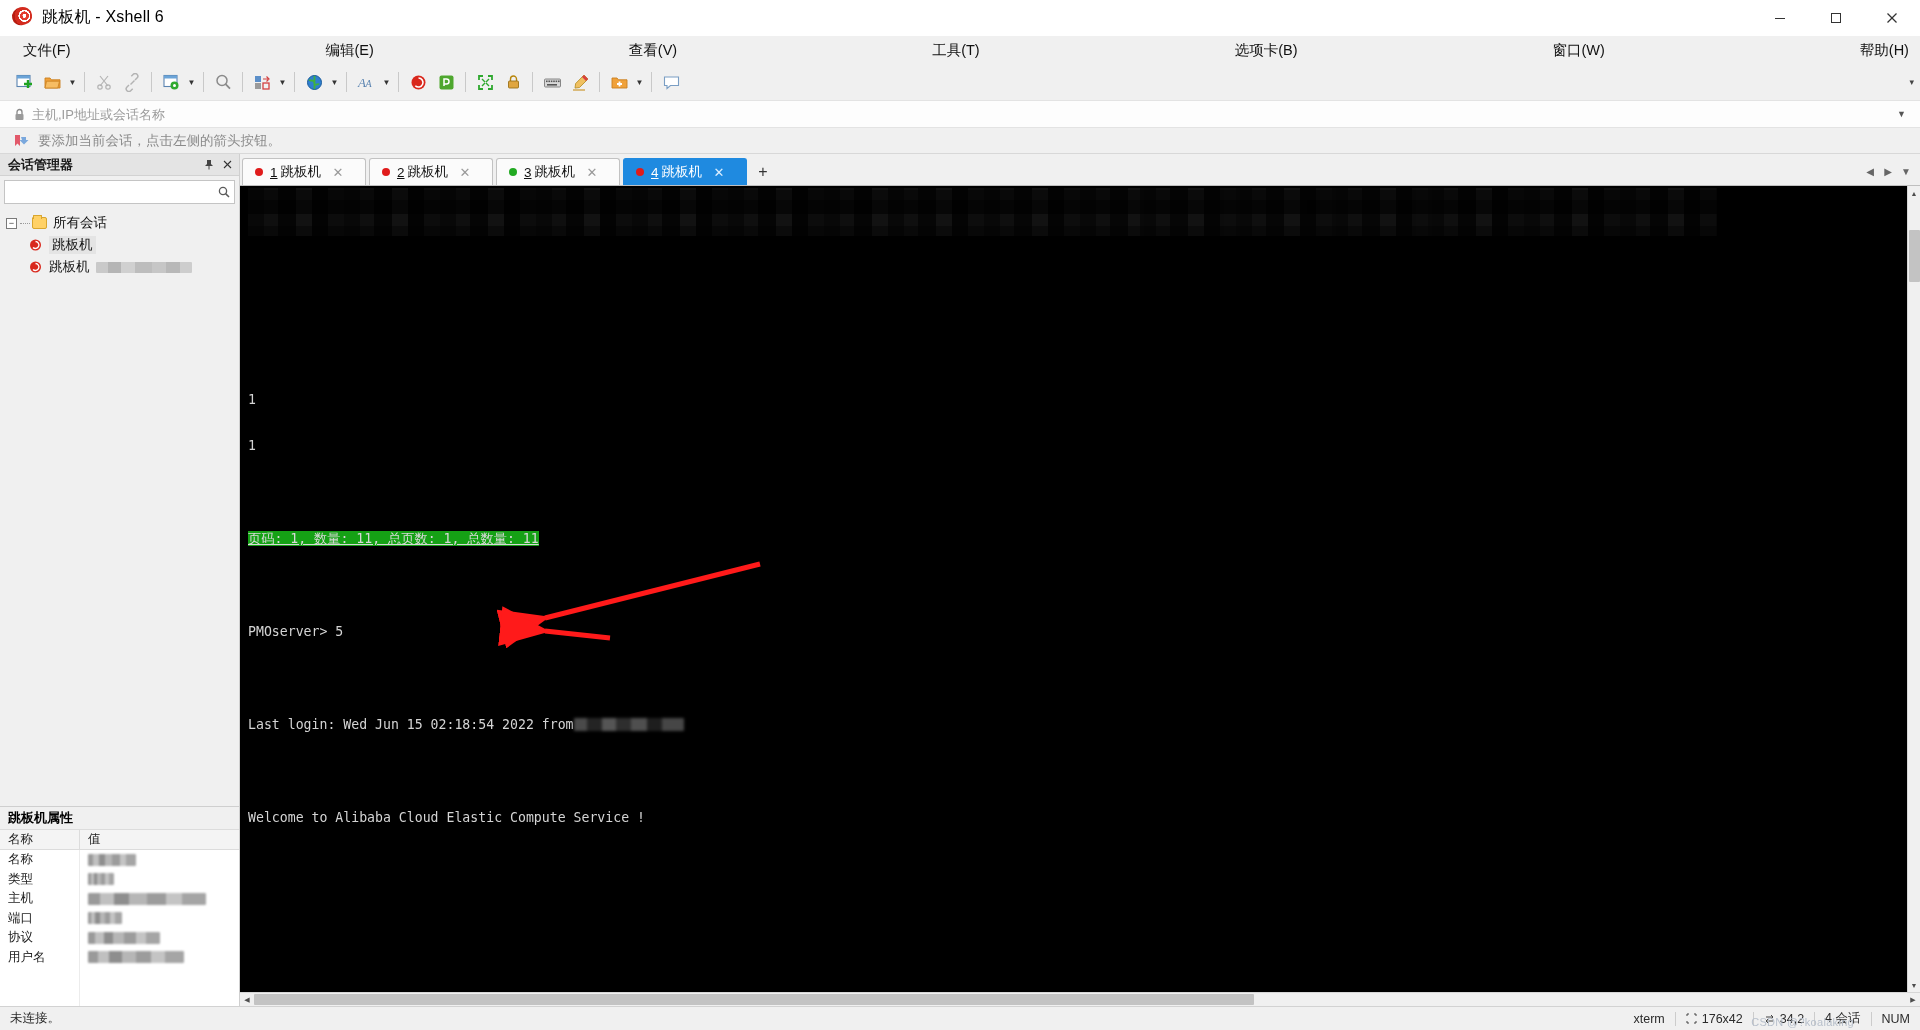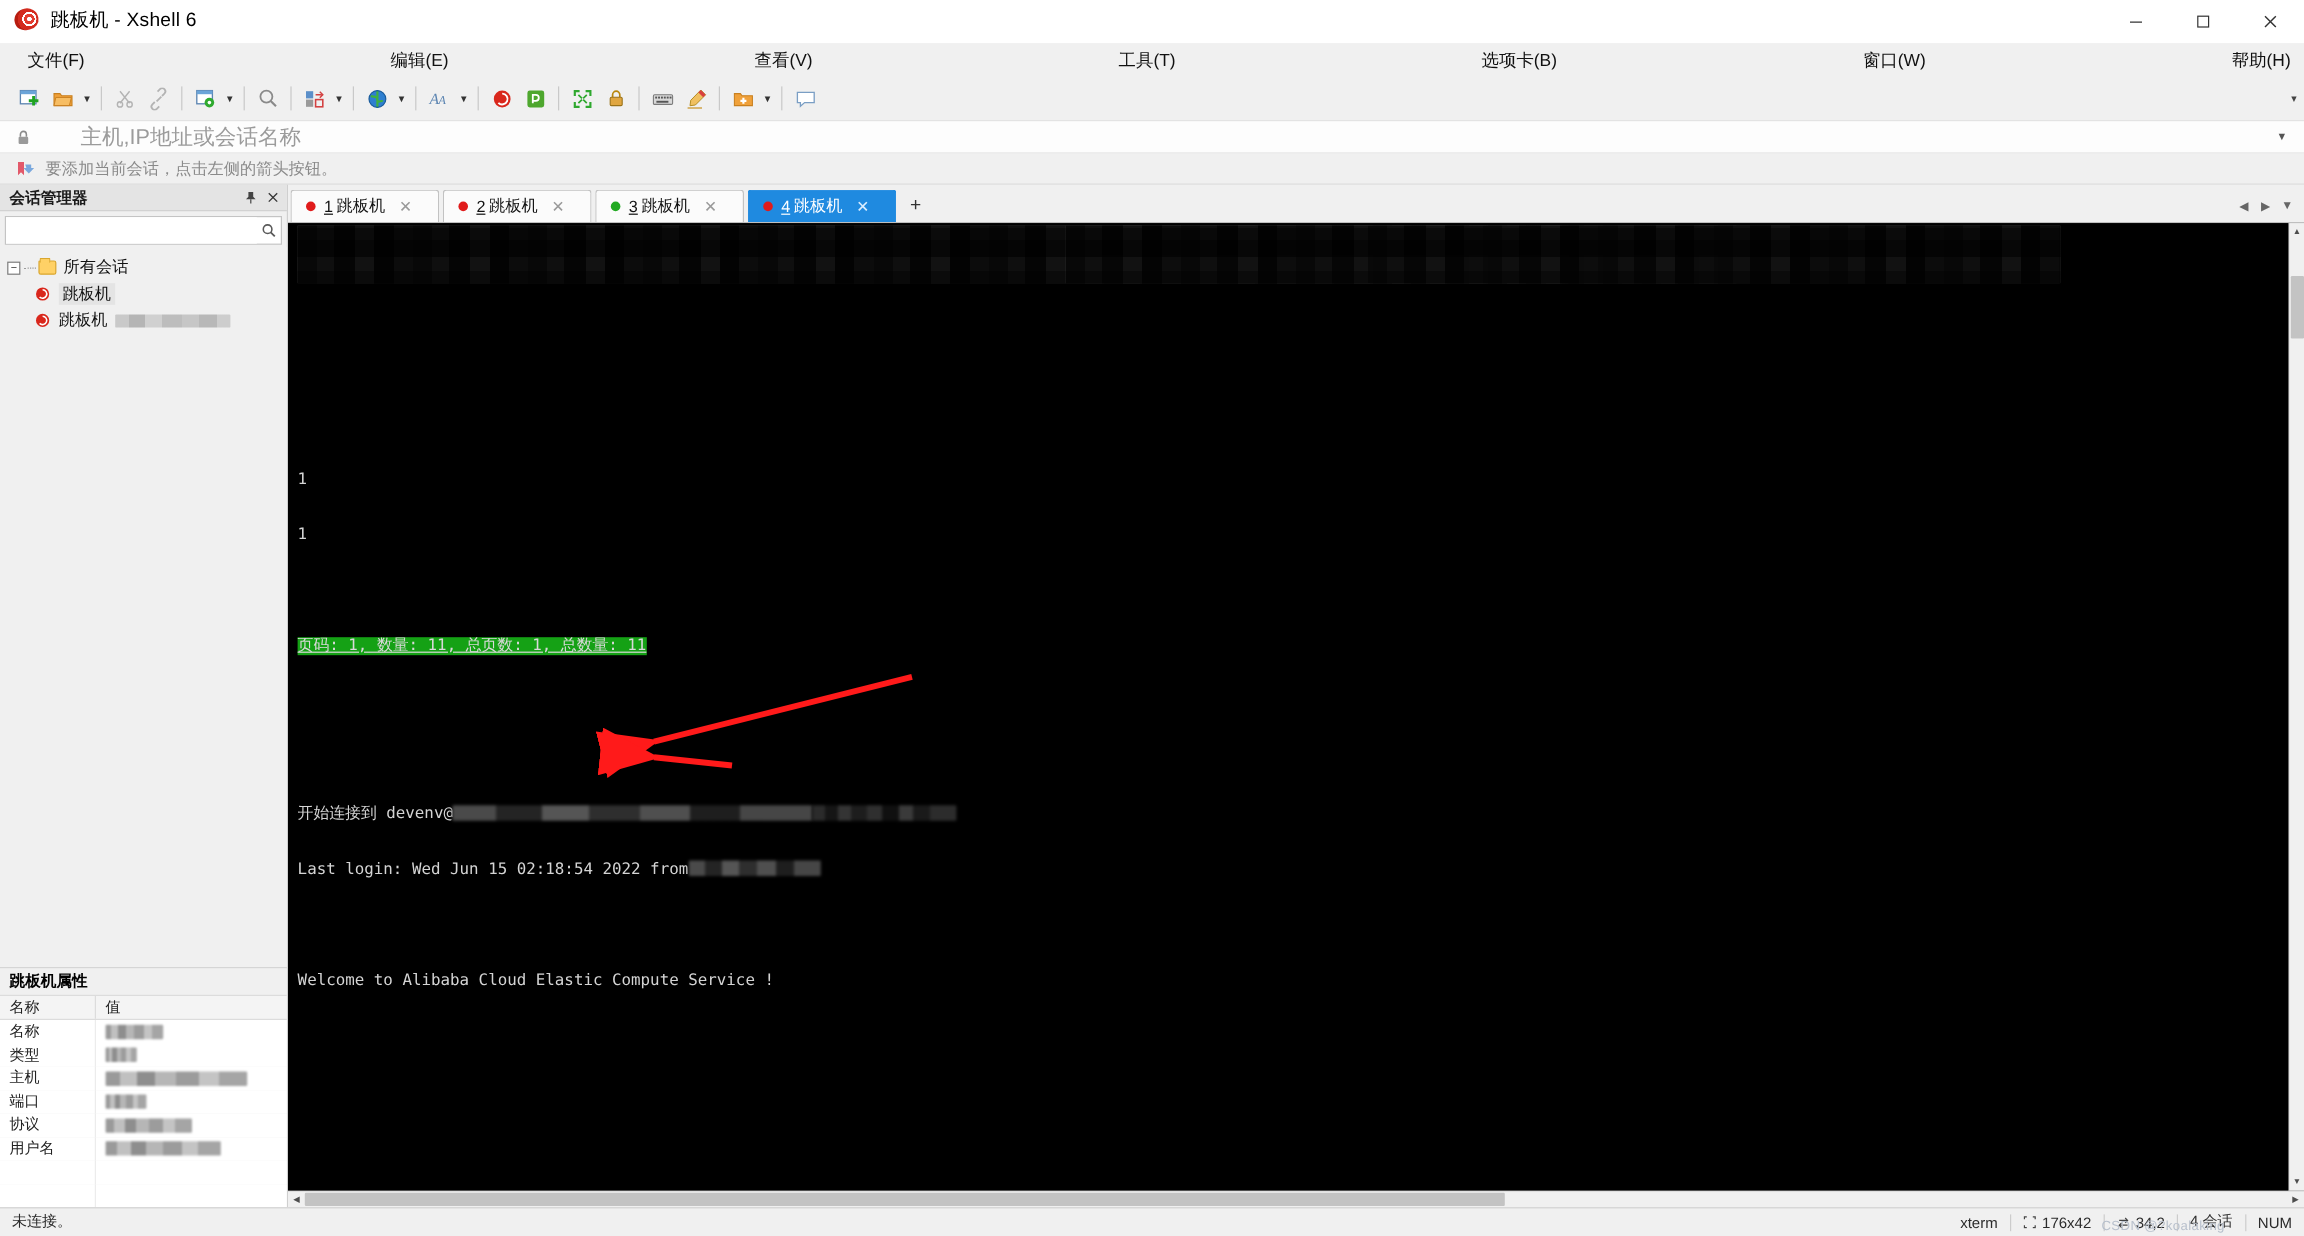--- a/index.html
+++ b/index.html
@@ -85,23 +85,22 @@
   .addrbar {
     height: 28px; flex: 0 0 28px;
     background: #fdfdfd;
     border-top: 1px solid #e3e3e3;
     border-bottom: 1px solid #e3e3e3;
     display: flex; align-items: center; padding: 0 8px;
   }
   .lock-ico { width: 14px; margin: 0 6px 0 4px; display: flex; justify-content: center; }
   .addr-input {
     flex: 1; border: none; outline: none; background: transparent;
-    font-size: 18px; color: #333;
+    font-size: 13px; color: #333;
     font-family: "Liberation Sans", sans-serif;
-    margin-left: 35px;
   }
   .addr-input::placeholder { color: #9b9b9b; }
   .addr-caret { font-size: 9px; color: #555; padding: 0 6px; }
 
   
   .hintbar {
     height: 26px; flex: 0 0 26px;
     background: #f0f0f0;
     display: flex; align-items: center; padding-left: 14px;
     border-bottom: 1px solid #d8d8d8;
@@ -655,22 +654,22 @@
           <div class="topband b2"></div>
           <div class="topband b3"></div>
 
           <div class="tline">&nbsp;</div>
           <div class="tline">&nbsp;</div>
           <div class="tline"><span class="c-white">1</span></div>
           <div class="tline"><span class="c-white">1</span></div>
           <div class="tline">&nbsp;</div>
           <div class="tline"><span class="hl-green">页码: 1, 数量: 11, 总页数: 1, 总数量: 11</span></div>
           <div class="tline">&nbsp;</div>
+          <div class="tline"><span class="c-white">PMOserver&gt; 5</span></div>
           <div class="tline">&nbsp;</div>
-          <div class="tline"><span class="c-white">开始连接到 devenv@</span><span class="blk2" style="width:300px"></span><span class="blk" style="width:120px"></span></div>
           <div class="tline"><span class="c-white">Last login: Wed Jun 15 02:18:54 2022 from</span><span class="blk2" style="width:110px"></span></div>
           <div class="tline">&nbsp;</div>
           <div class="tline"><span class="c-white">Welcome to Alibaba Cloud Elastic Compute Service !</span></div>
           <div class="tline">&nbsp;</div>
 
           
           
           
           
           

